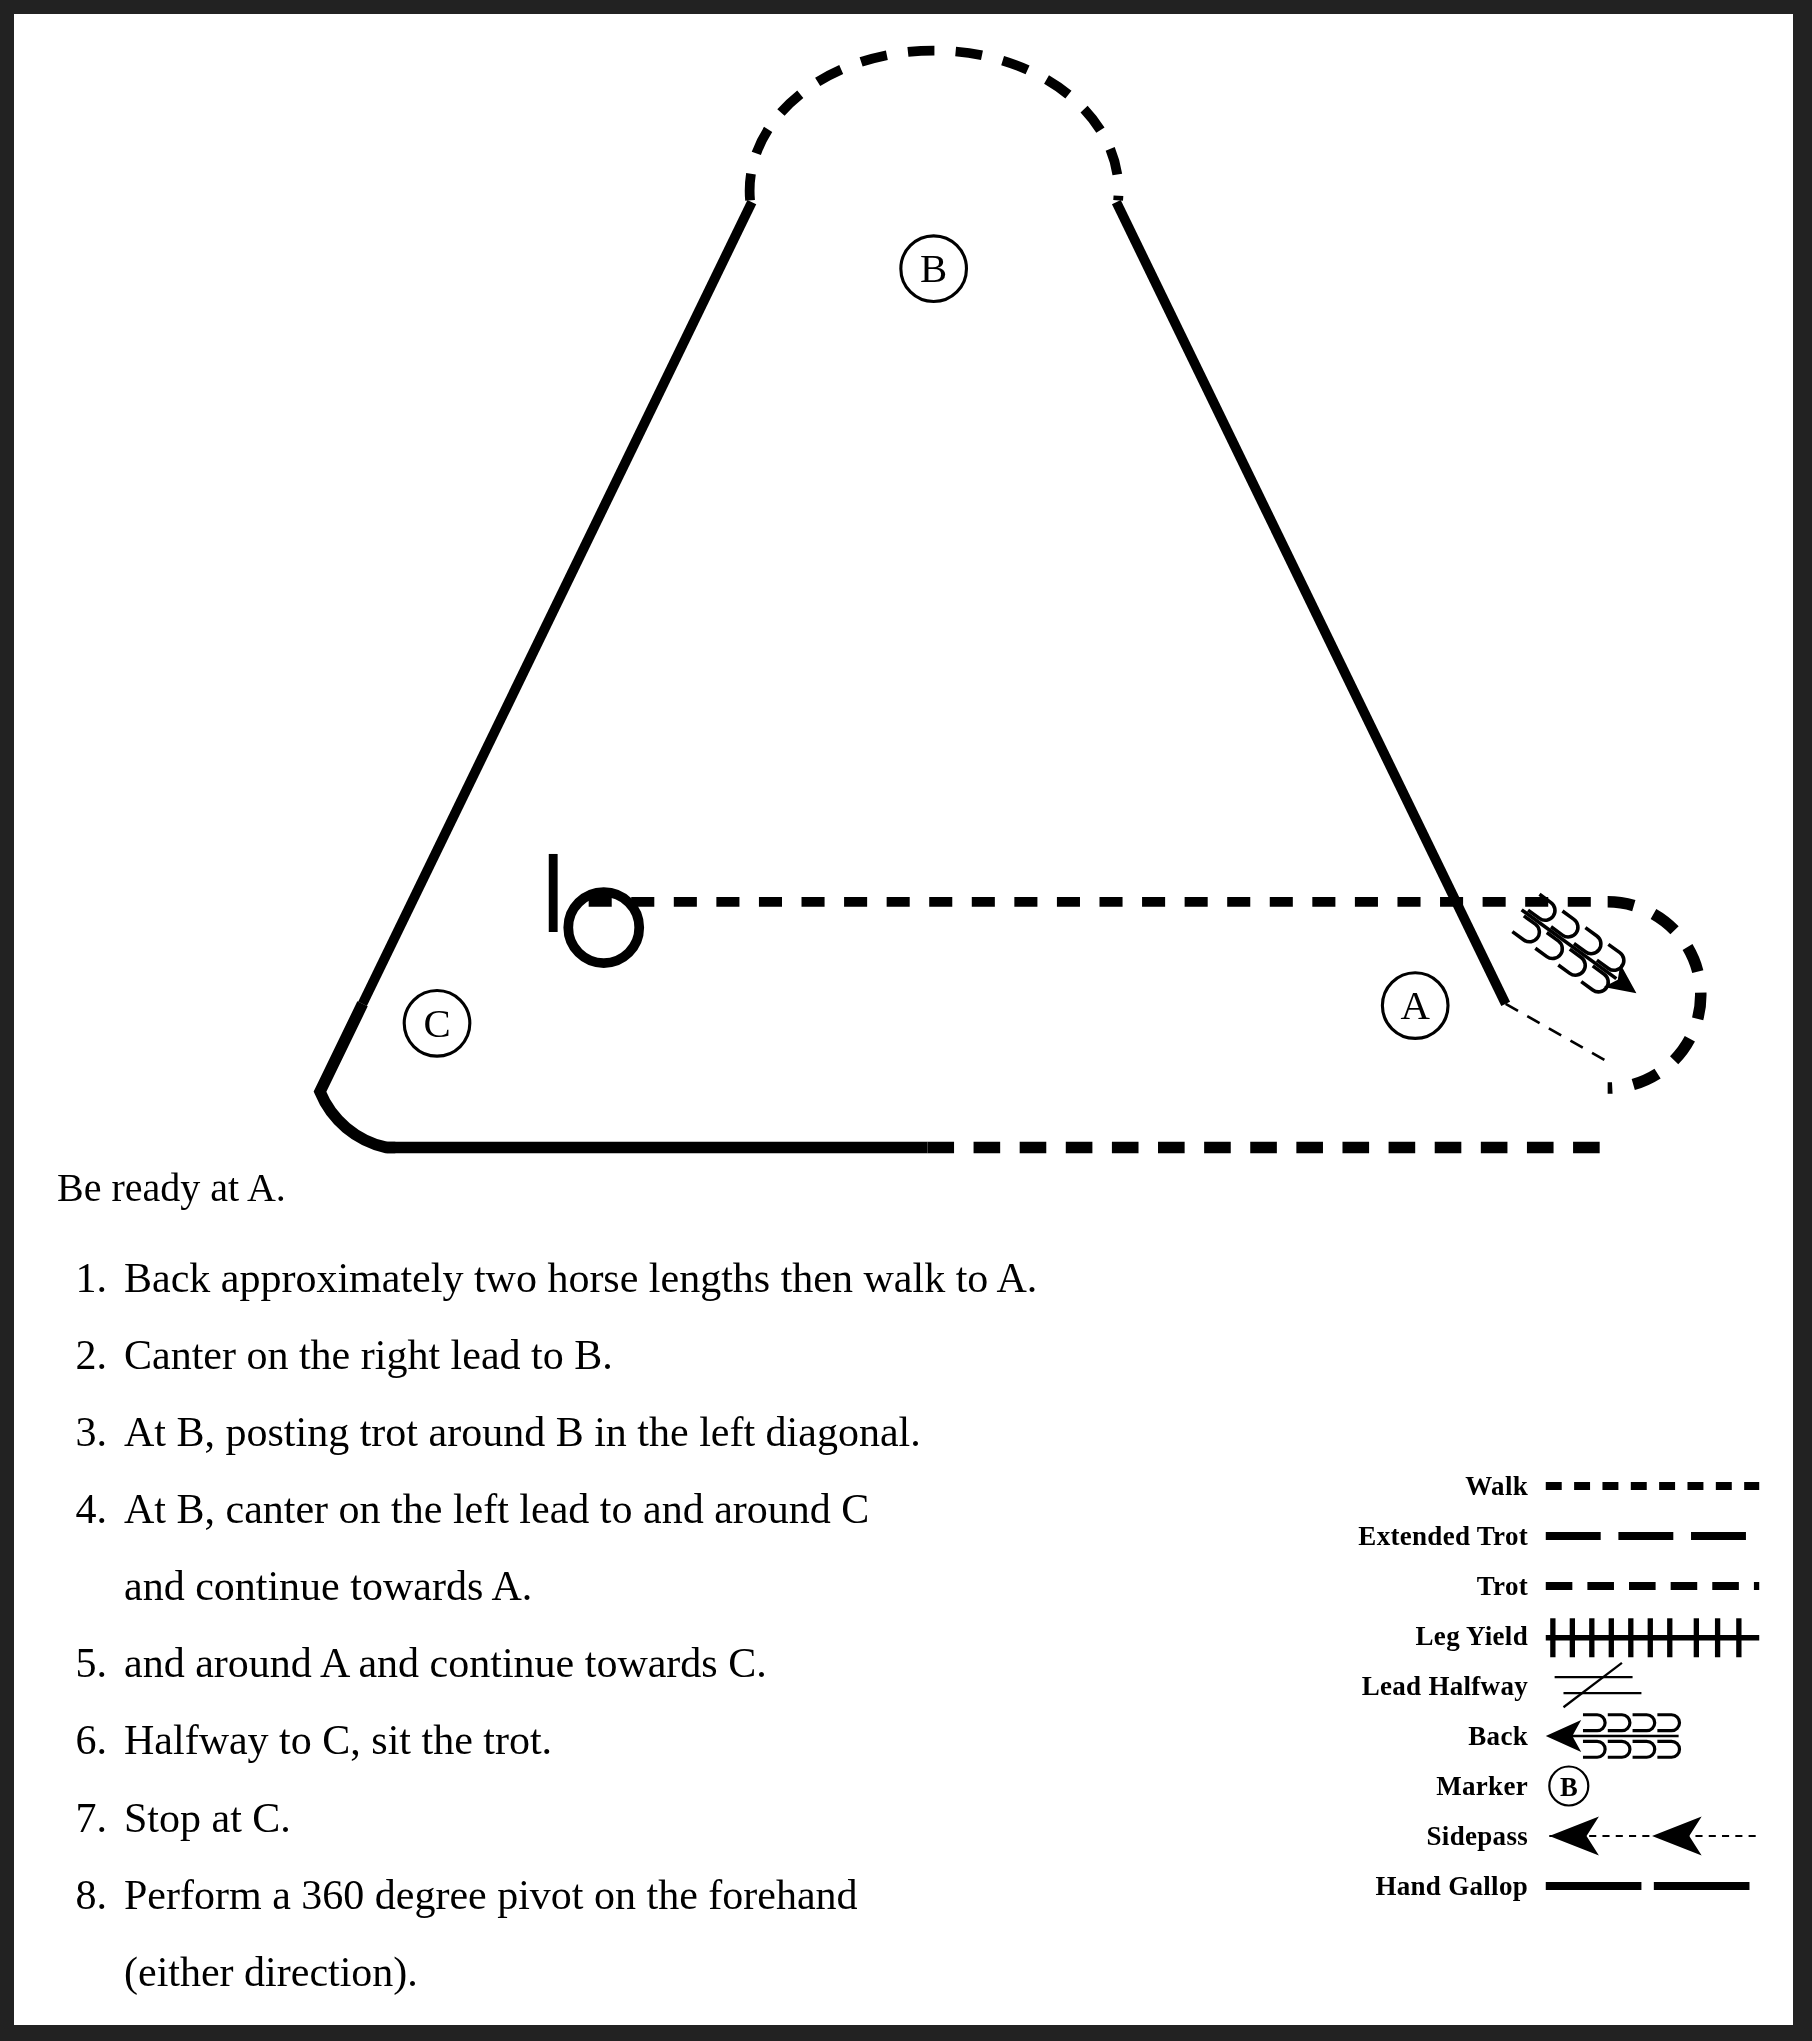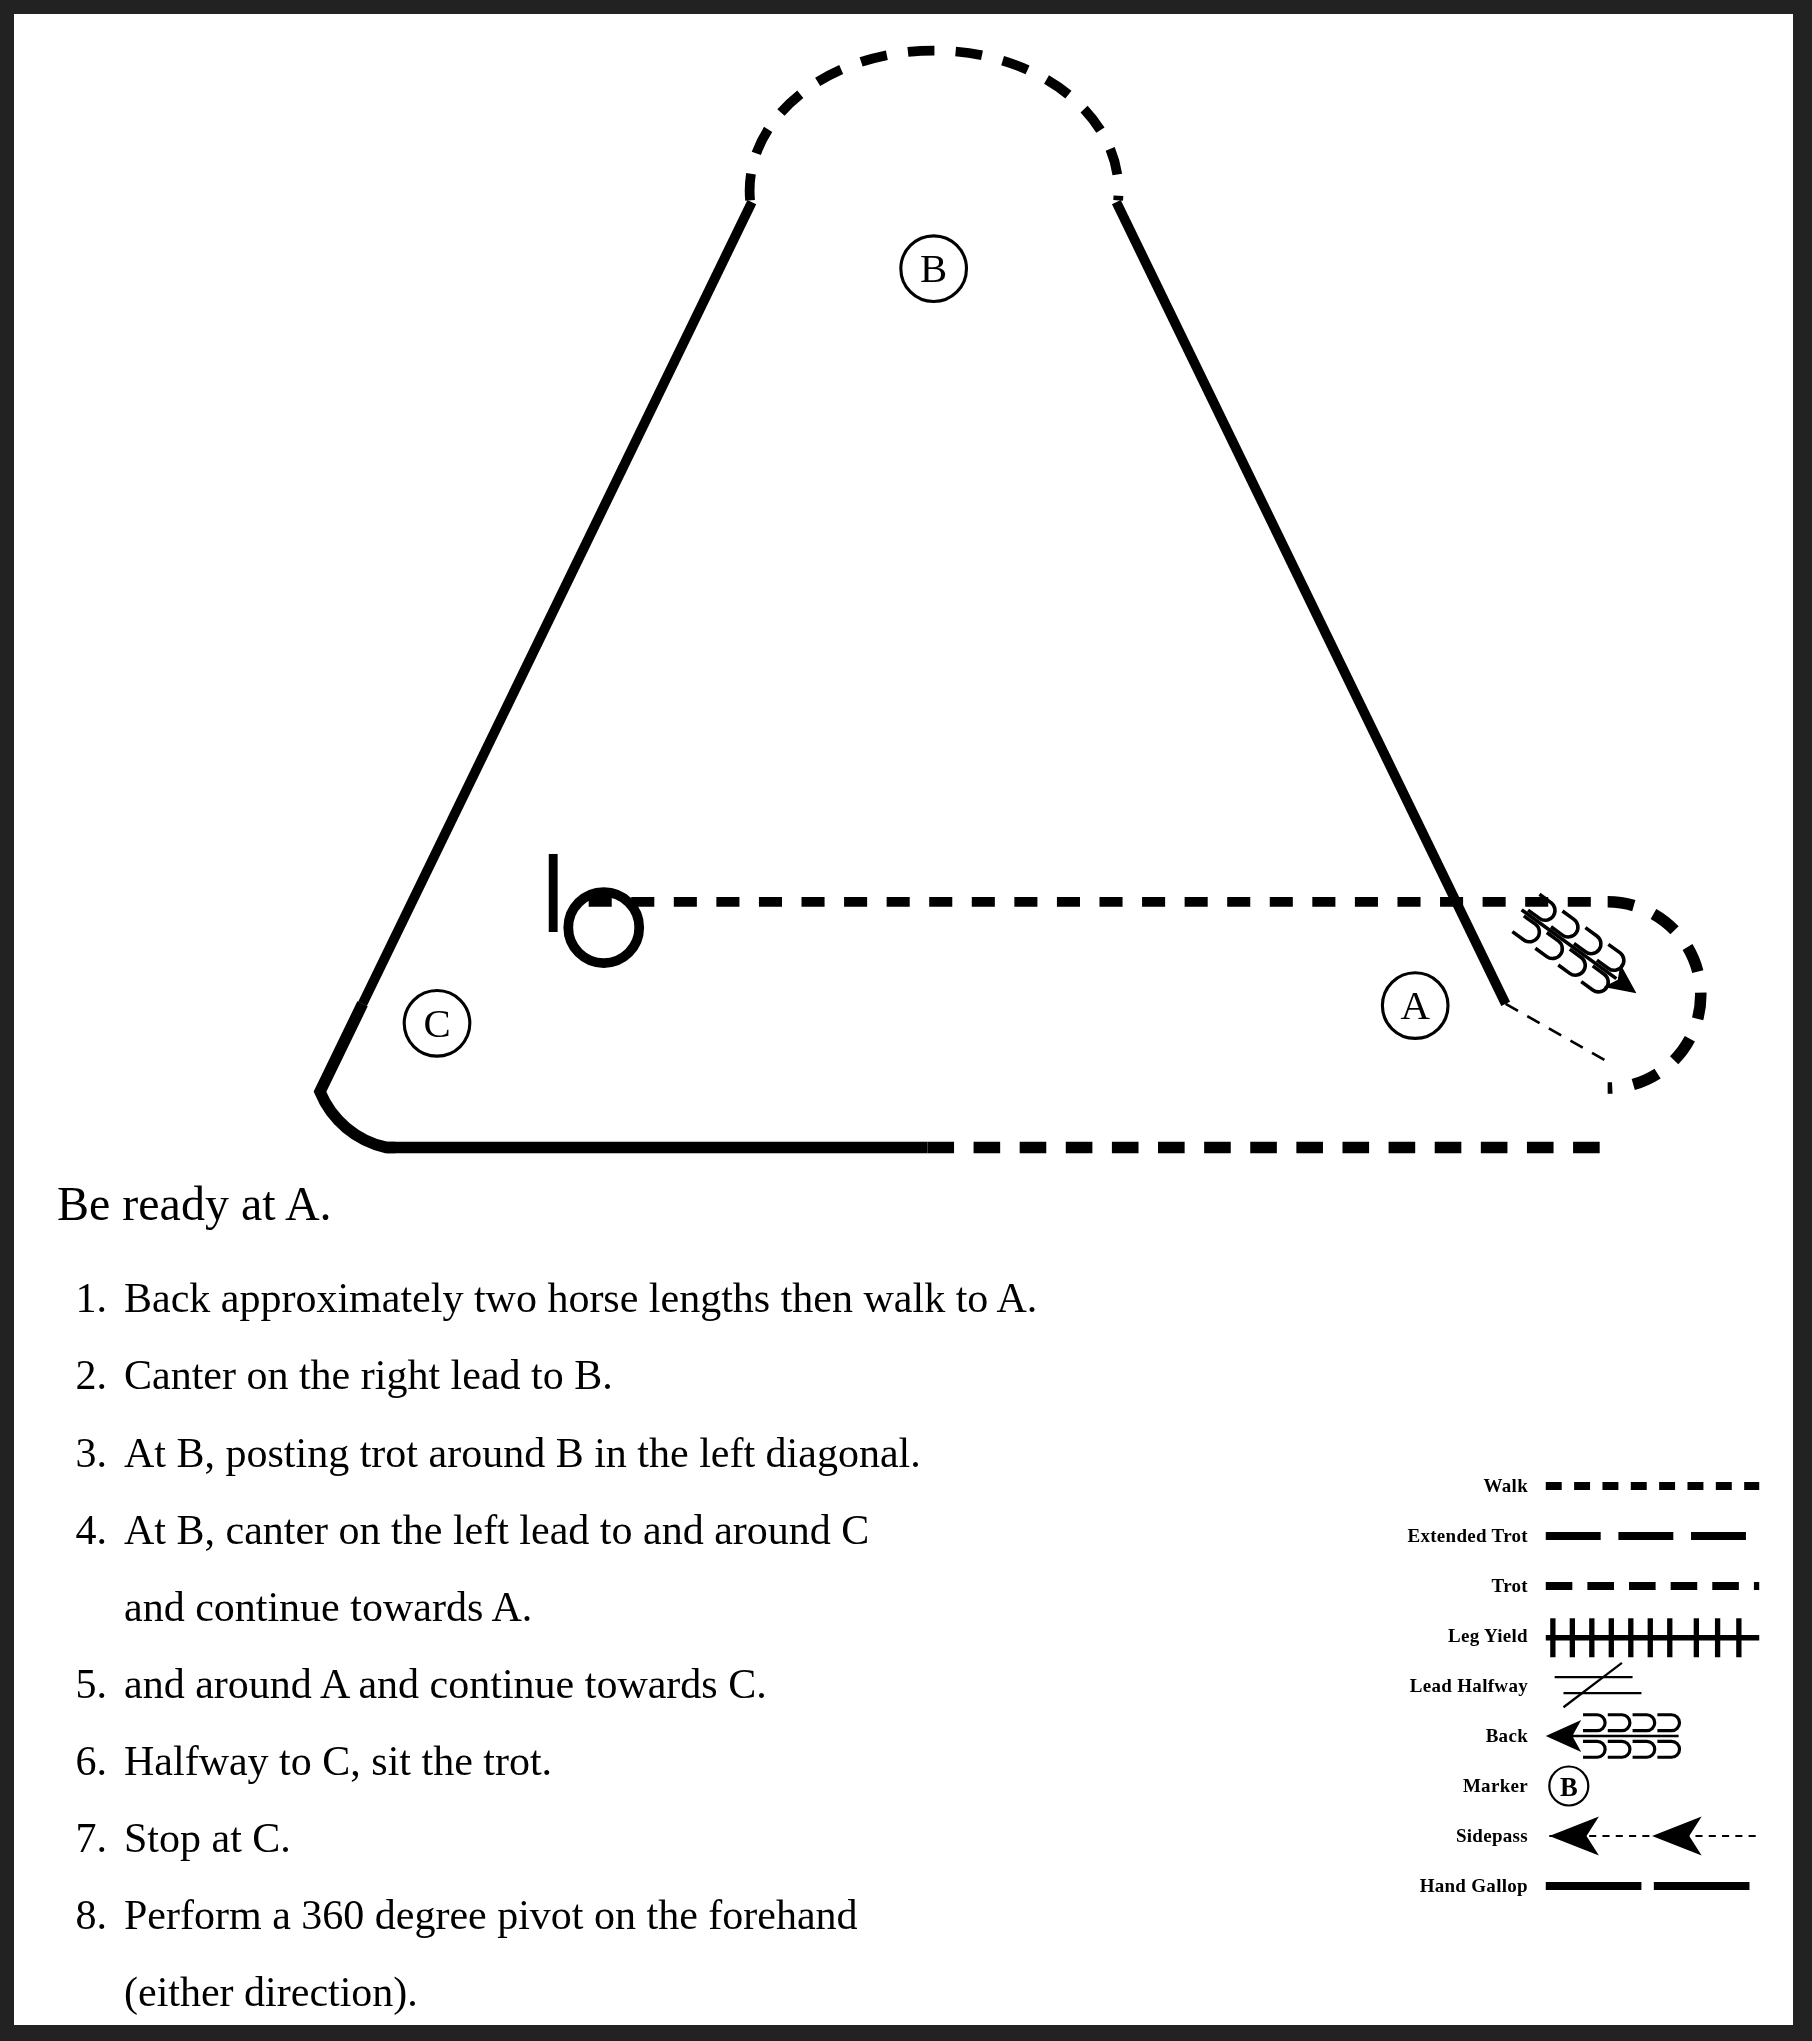--- a/index.html
+++ b/index.html
@@ -40,24 +40,24 @@
   #diagram-svg { display: block; width: 100%; height: 100%; }
 
   
   #instructions {
     position: absolute;
     left: 43px;
     top: 1153px;
     width: 1153px;
   }
   #intro-line {
-    font-size: 48px;
+    font-size: 40px;
     line-height: 1.05;
     color: #000;
-    margin: 12px 0 43px 0;
+    margin: 0 0 43px 0;
     white-space: pre;
   }
   ol.steps {
     list-style: none;
     margin: 0;
     padding: 0;
   }
   ol.steps li {
     position: relative;
     font-size: 42px;
@@ -87,21 +87,21 @@
     top: 1447px;
     width: 523px;
   }
   .legend-row {
     display: flex;
     align-items: center;
     justify-content: flex-end;
     height: 50px;
   }
   .legend-row .lbl {
-    font-size: 19px;
+    font-size: 27px;
     font-weight: bold;
     letter-spacing: 0.3px;
     text-align: right;
     padding-right: 16px;
     white-space: nowrap;
     color: #000;
     flex: 0 0 auto;
   }
   .legend-row .sym {
     flex: 0 0 217px;

